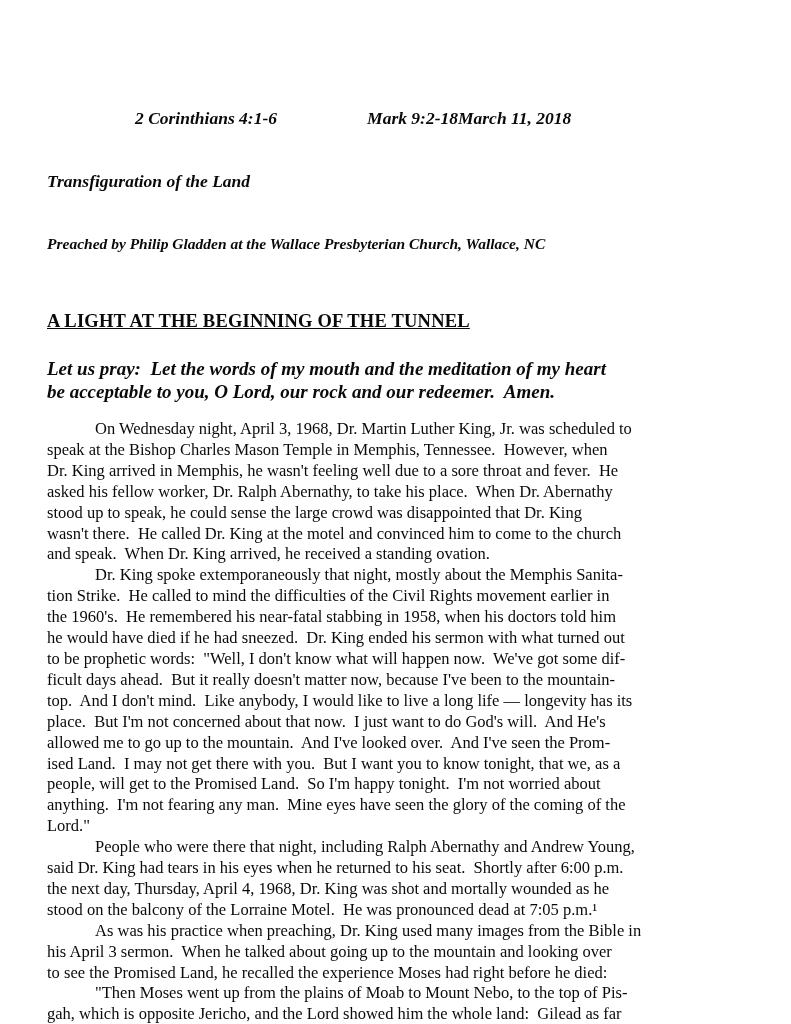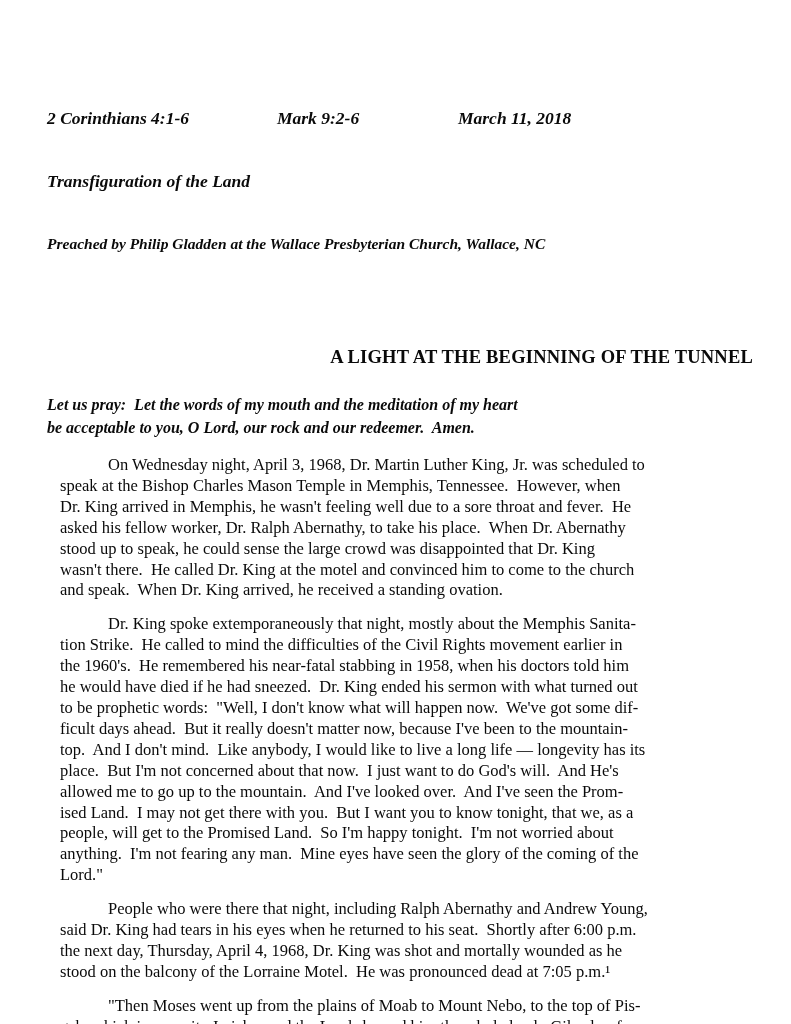--- a/index.html
+++ b/index.html
@@ -25,69 +25,71 @@
   .doc-header {
     font-weight: bold;
     font-style: italic;
     font-size: 17.5px;
     line-height: 21px;
     white-space: pre;
   }
   .header-row {
     display: flex;
     align-items: baseline;
+    text-align: right;
   }
   .header-row .ref1 { width: 230px; }
   .header-row .ref2 { width: 181px; }
   .byline {
     font-size: 15.5px;
     line-height: 20px;
     font-family: Liberation Serif, serif;
   }
   
   .title {
-    margin: 51px 0 0 0;
+    margin: 15px 0 0 0;
     font-size: 18.5px;
     font-weight: bold;
     font-style: normal;
-    text-align: right;
+    text-align: left;
     line-height: 21px;
     letter-spacing: 0.2px;
+    text-decoration: underline;
   }
   
   .prayer {
     margin-top: 25px;
     font-weight: bold;
     font-style: italic;
-    font-size: 16px;
+    font-size: 19px;
     line-height: 23px;
     white-space: pre-wrap;
   }
   
   .body-text {
     margin-top: 16px;
     font-size: 16.5px;
     line-height: 20.9px;
   }
   .para {
-    margin: 13px;
+    margin: 0;
     text-indent: 48px;
     white-space: pre-wrap;
   }
 </style>
 </head>
 <body>
 
 <div class="page">
   <div class="content">
 
     <div class="doc-header">
       <div class="header-row">
         <span class="ref1">2 Corinthians 4:1-6</span>
-        <span class="ref2">Mark 9:2-6</span>
+        <span class="ref2">Mark 9:2-18</span>
         <span class="date">March 11, 2018</span>
       </div>
       <div class="occasion">Transfiguration of the Land</div>
       <div class="byline">Preached by Philip Gladden at the Wallace Presbyterian Church, Wallace, NC</div>
     </div>
 
     <h1 class="title">A LIGHT AT THE BEGINNING OF THE TUNNEL</h1>
 
     <div class="prayer">Let us pray:  Let the words of my mouth and the meditation of my heart
 be acceptable to you, O Lord, our rock and our redeemer.  Amen.</div>
@@ -110,20 +112,23 @@
 place.  But I'm not concerned about that now.  I just want to do God's will.  And He's
 allowed me to go up to the mountain.  And I've looked over.  And I've seen the Prom-
 ised Land.  I may not get there with you.  But I want you to know tonight, that we, as a
 people, will get to the Promised Land.  So I'm happy tonight.  I'm not worried about
 anything.  I'm not fearing any man.  Mine eyes have seen the glory of the coming of the
 Lord."</p>
       <p class="para">People who were there that night, including Ralph Abernathy and Andrew Young,
 said Dr. King had tears in his eyes when he returned to his seat.  Shortly after 6:00 p.m.
 the next day, Thursday, April 4, 1968, Dr. King was shot and mortally wounded as he
 stood on the balcony of the Lorraine Motel.  He was pronounced dead at 7:05 p.m.¹</p>
+      <p class="para">As was his practice when preaching, Dr. King used many images from the Bible in
+his April 3 sermon.  When he talked about going up to the mountain and looking over
+to see the Promised Land, he recalled the experience Moses had right before he died:</p>
       <p class="para">"Then Moses went up from the plains of Moab to Mount Nebo, to the top of Pis-
 gah, which is opposite Jericho, and the Lord showed him the whole land:  Gilead as far
 as Dan, all Naphtali, the land of Ephraim and Manasseh, all the land of Judah as far as
 the Western Sea, the Negeb, and the Plain — that is, the valley of Jericho, the city of
 palm trees — as far as Zoar.  Then the Lord said to him, 'This is the land of which I
 swore to Abraham, to Isaac, and to Jacob, saying, "I will give it to your descendants"; I</p>
     </div>
 
   </div>
 </div>

